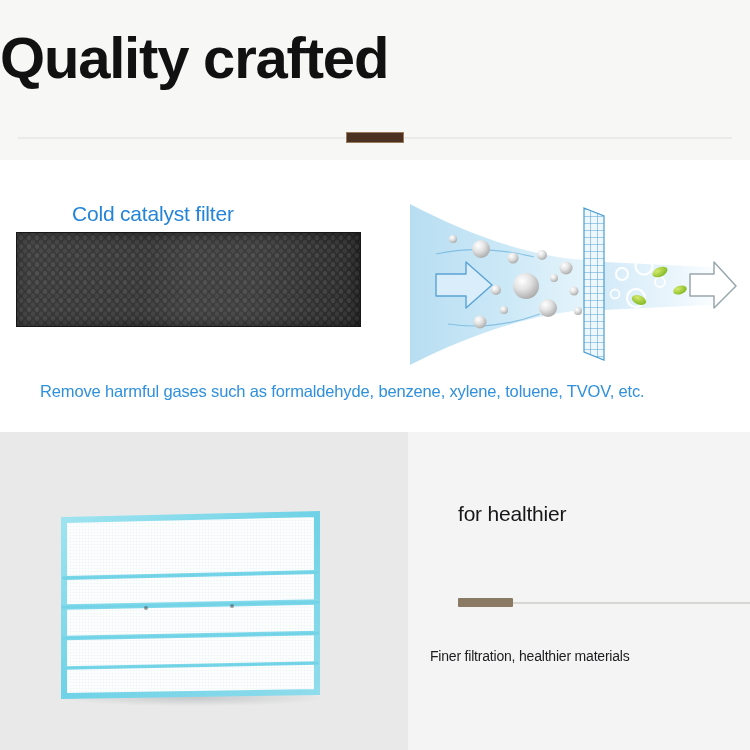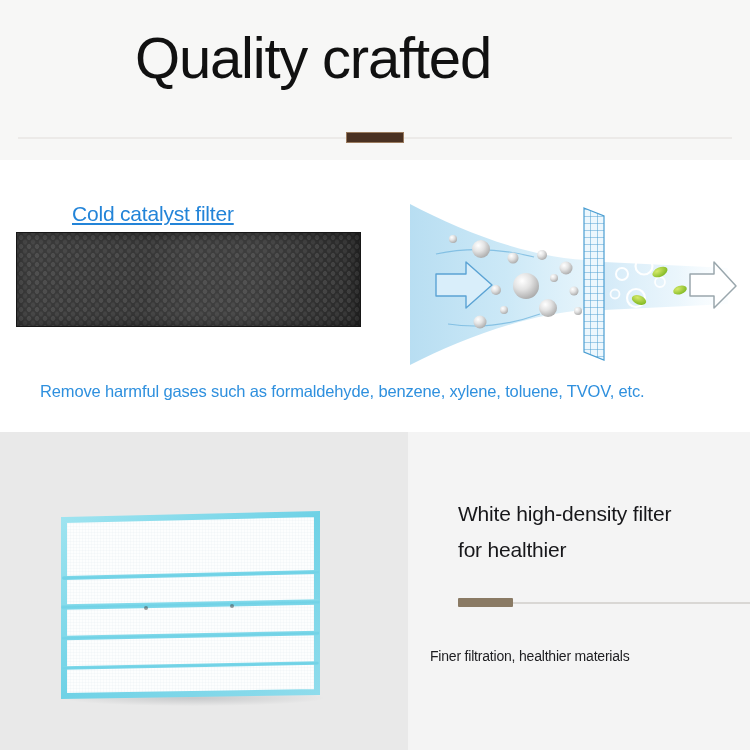--- a/index.html
+++ b/index.html
@@ -24,23 +24,22 @@
     position: absolute;
     left: 0; top: 0;
     width: 750px;
     height: 160px;
     background: #f7f7f6;
   }
   .header-title {
     position: absolute;
     left: 0; top: 28px;
     width: 626px;
-    text-align: center;
     font-size: 58px;
-    font-weight: normal;
+    font-weight: bold;
     letter-spacing: -1.2px;
     color: #111111;
     line-height: 1.05;
     font-family: "Liberation Sans", sans-serif;
   }
   .header-rule {
     position: absolute;
     left: 18px; top: 137px;
     width: 714px;
     height: 2px;
@@ -66,21 +65,20 @@
     background: #ffffff;
   }
   .mid-heading {
     position: absolute;
     left: 72px; top: 42px;
     font-size: 21px;
     font-weight: 500;
     color: #2384d8;
     letter-spacing: -0.2px;
     white-space: nowrap;
-    text-decoration: underline;
   }
 
   
   .carbon-filter {
     position: absolute;
     left: 16px; top: 72px;
     width: 345px;
     height: 95px;
     background:
       radial-gradient(circle at 50% 50%, rgba(255,255,255,0.10) 0 2.2px, rgba(0,0,0,0) 2.6px),
@@ -307,21 +305,20 @@
       <path d="M48 101 L48 129" stroke-width="4"></path>
       <path d="M132 99 L132 128" stroke-width="4"></path>
       <path d="M218 97 L218 126" stroke-width="4"></path>
     </g>
 
     <circle cx="88" cy="100" r="2" fill="#4a4a4a" opacity="0.55"></circle>
     <circle cx="174" cy="98" r="2" fill="#4a4a4a" opacity="0.55"></circle>
   </svg>
 
   <div class="rp-title">
-    <div>White high-density filter</div>
     <div>for healthier</div>
   </div>
 
   <div class="rp-rule"></div>
   <div class="rp-accent"></div>
 
   <div class="rp-sub">Finer filtration, healthier materials</div>
 
 </div>
 

